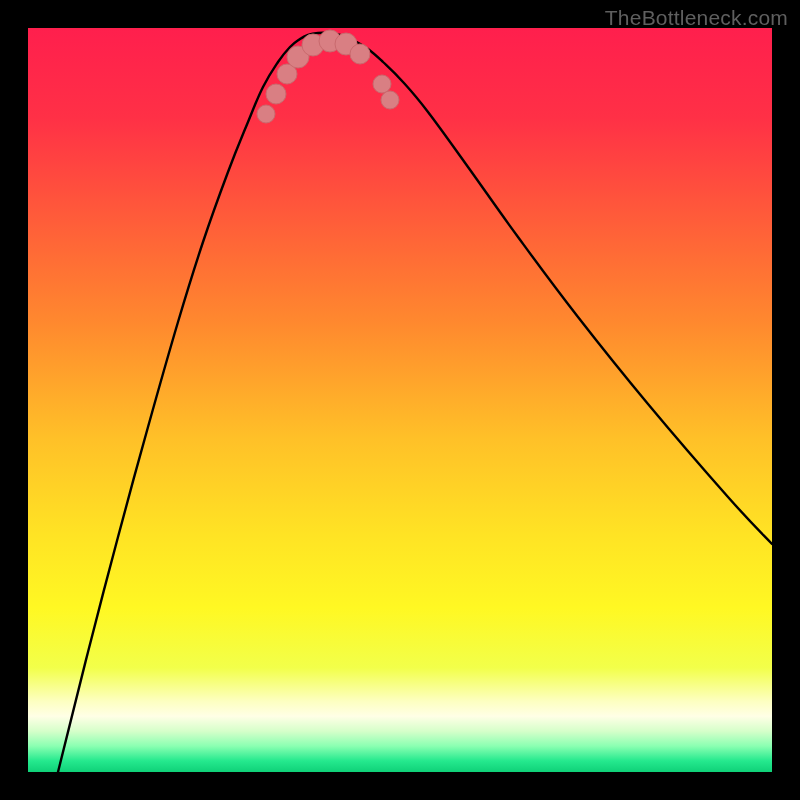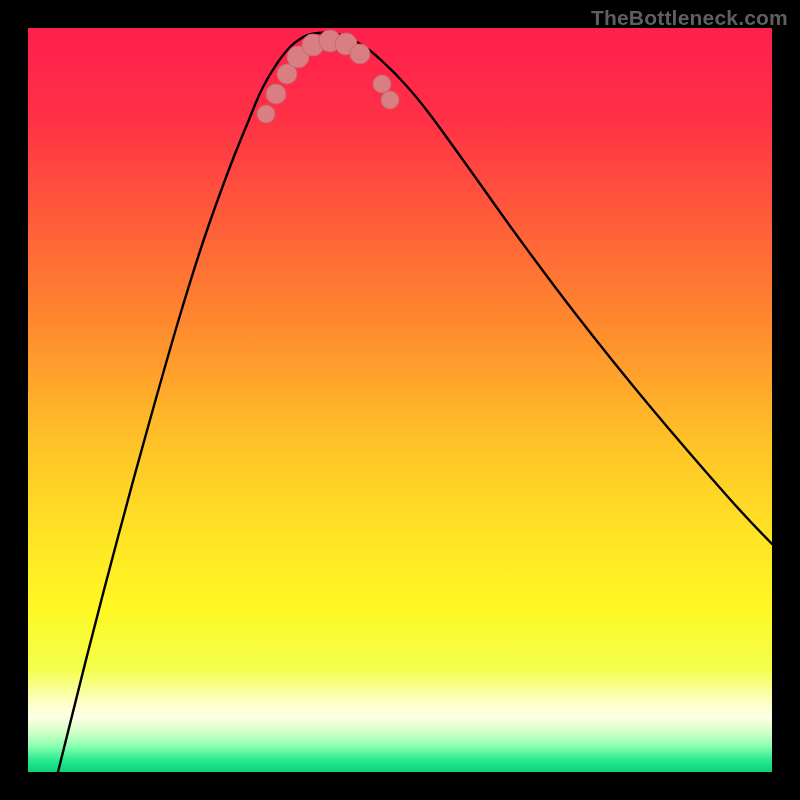--- a/index.html
+++ b/index.html
@@ -33,21 +33,21 @@
     top: 0;
     width: 100%;
     height: 100%;
   }
   .watermark {
     position: absolute;
     top: 6px;
     right: 12px;
     color: #5f5f5f;
     font-size: 21px;
-    font-weight: 700;
+    font-weight: 400;
     letter-spacing: 0.2px;
   }
   svg.curve {
     position: absolute;
     left: 0;
     top: 0;
     width: 100%;
     height: 100%;
   }
 </style>

